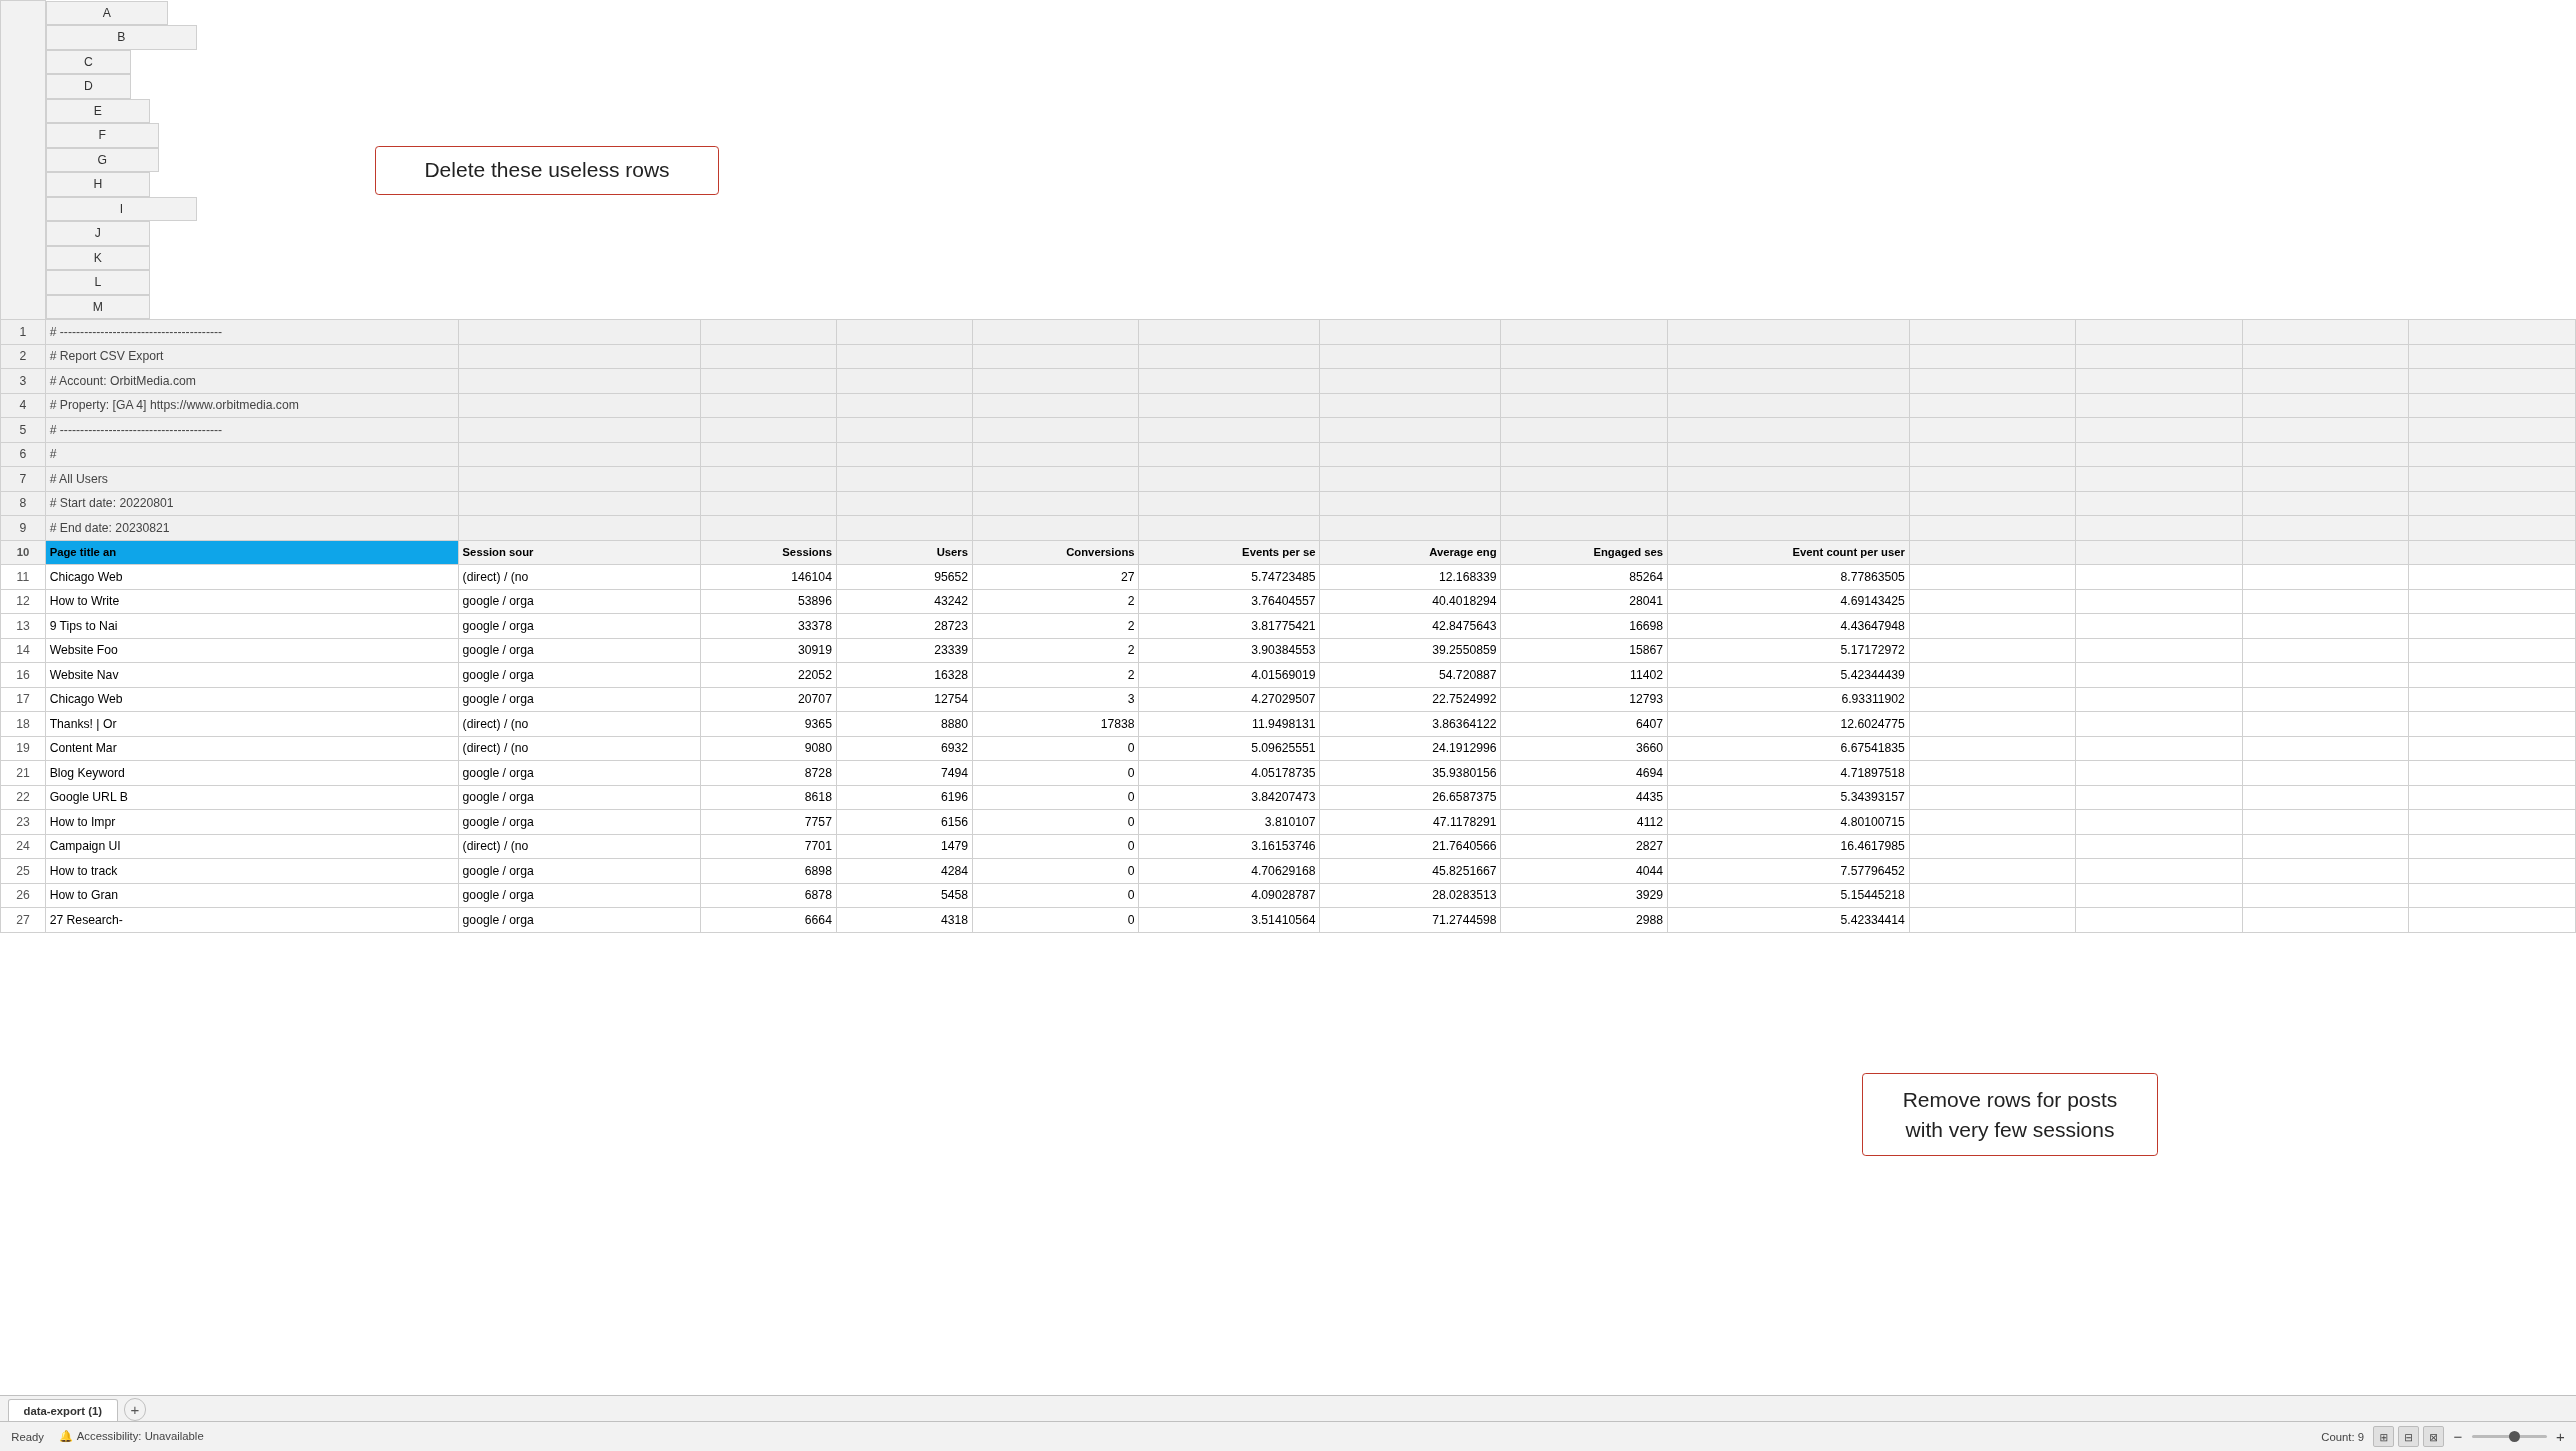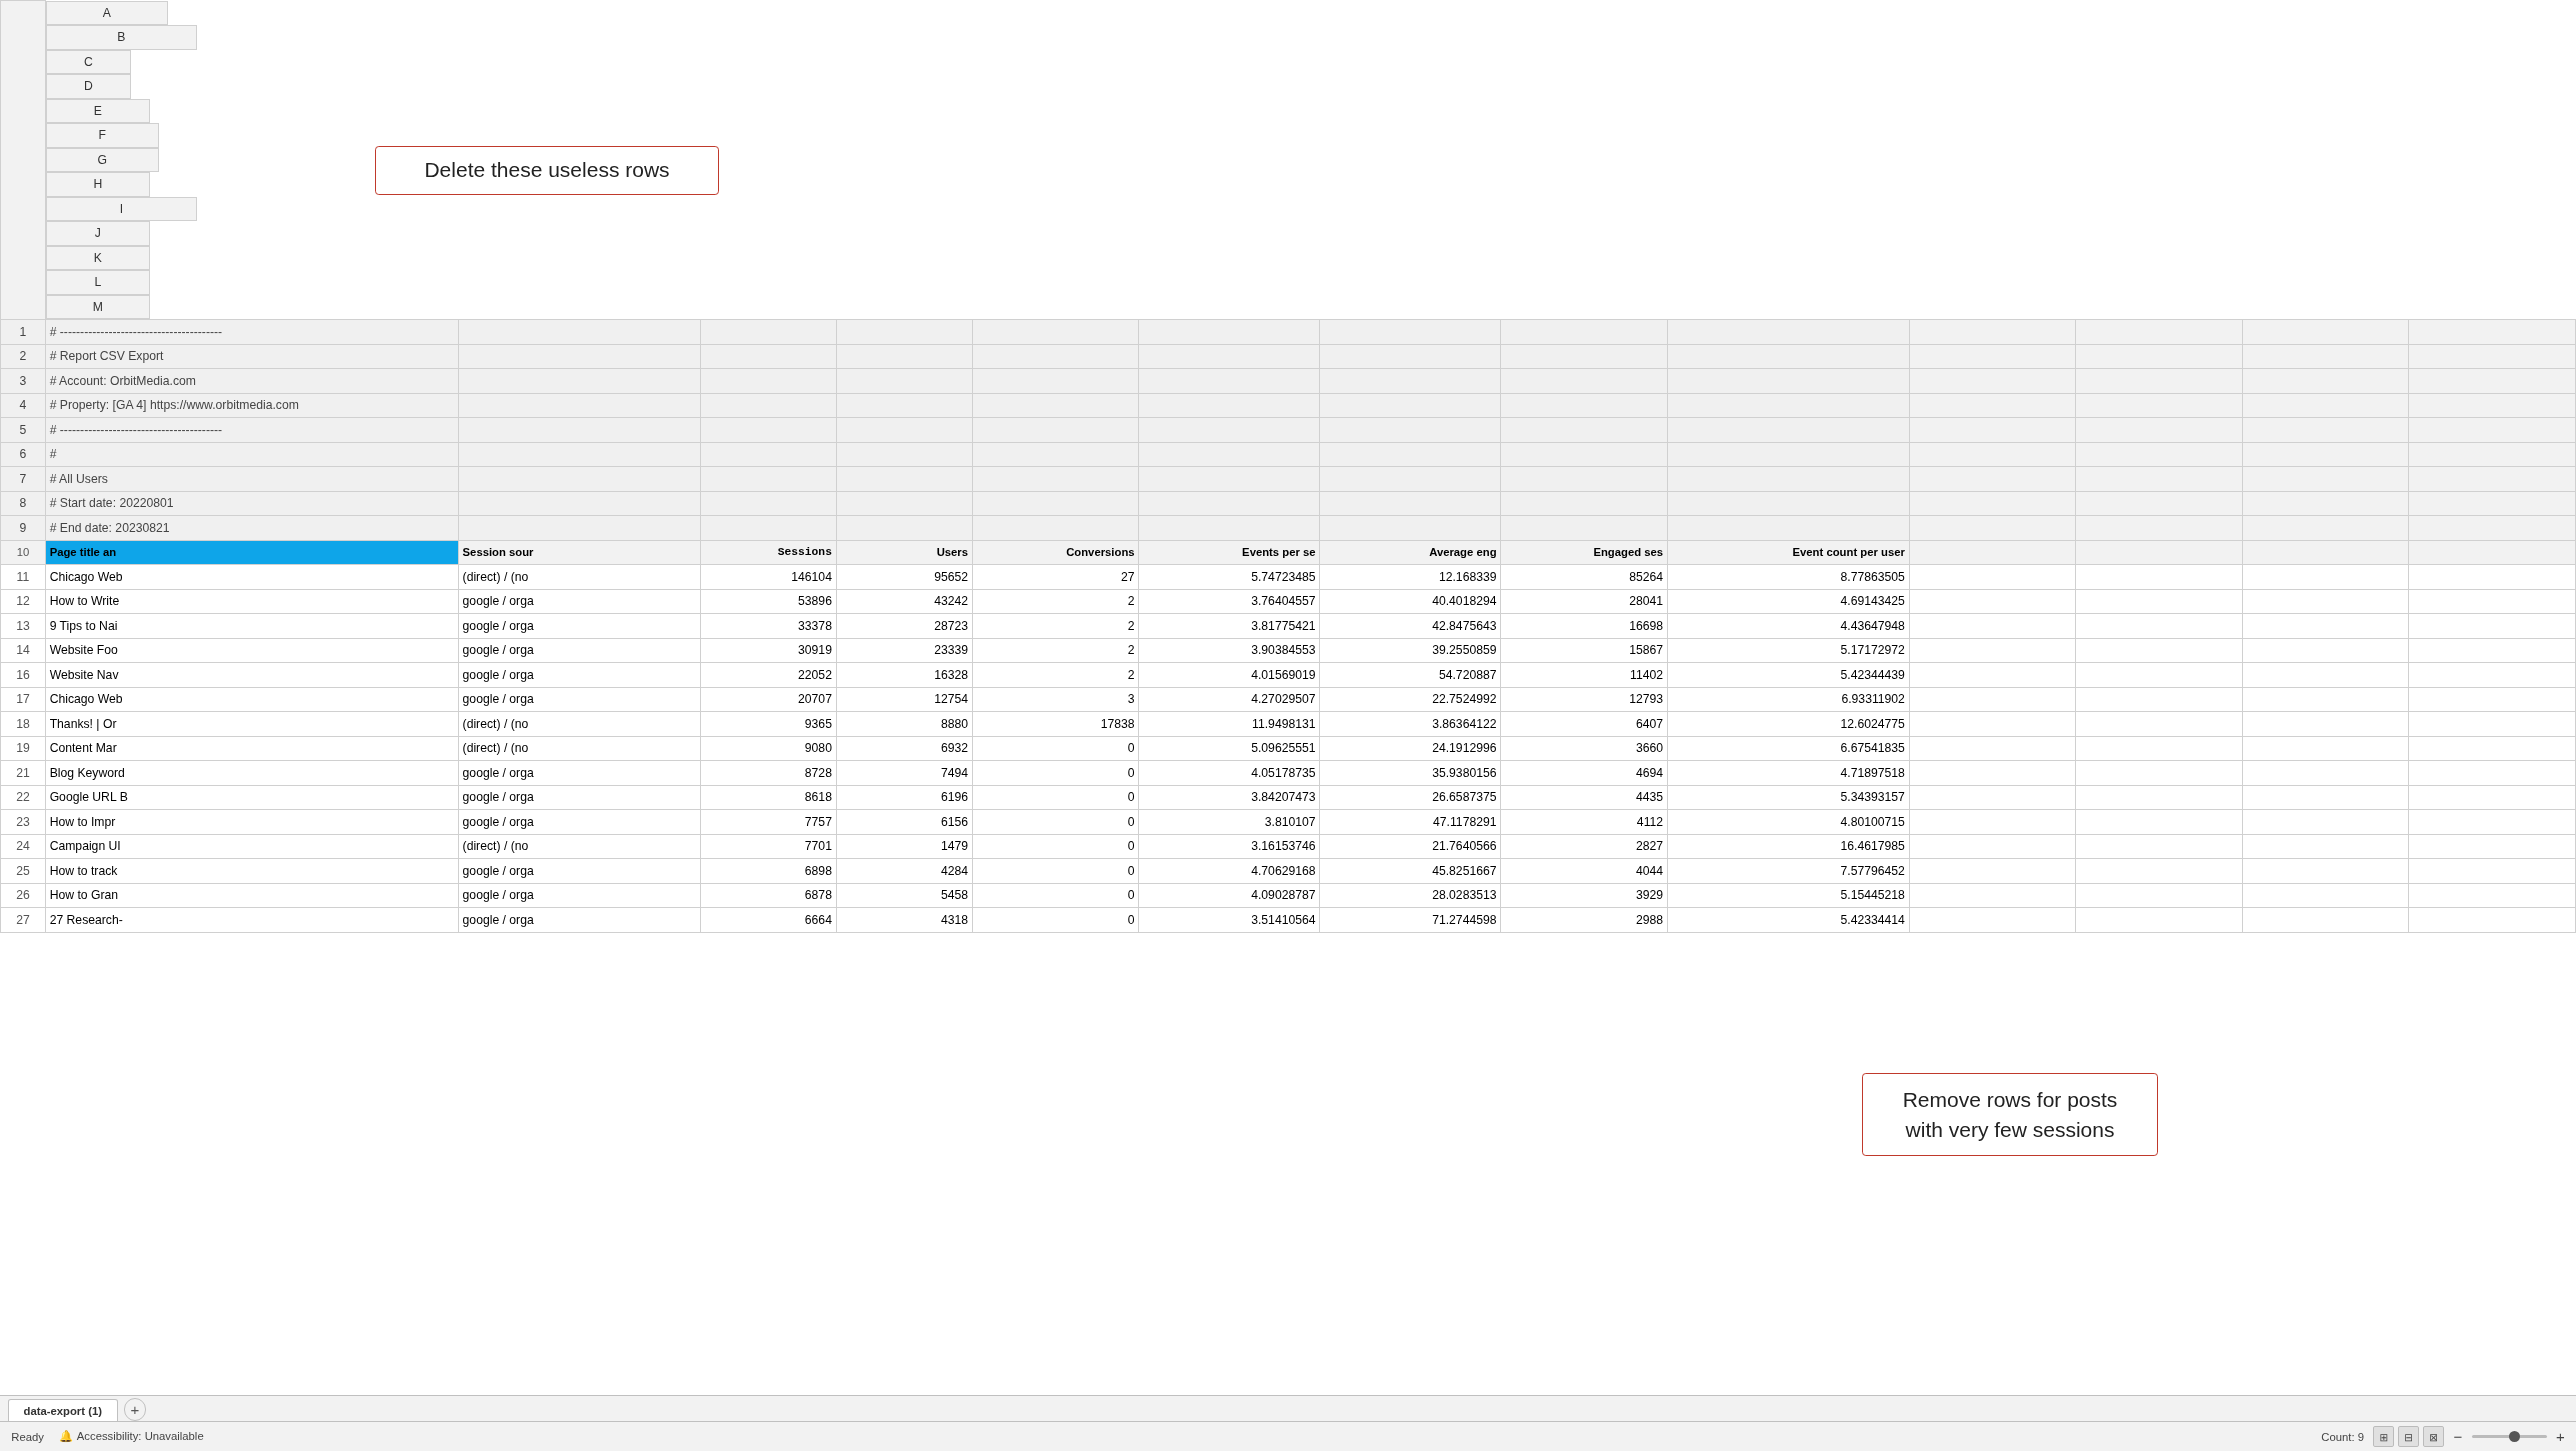--- a/index.html
+++ b/index.html
@@ -80,21 +80,21 @@
     .col-g { width: 113px; text-align: right; }
     .col-h { width: 104px; text-align: right; }
     .col-i { width: 151px; text-align: right; }
     .col-j { width: 104px; }
     .col-k { width: 104px; }
     .col-l { width: 104px; }
     .col-m { width: 104px; }
 
     .header-row td {
       background: #f2f2f2;
-      font-weight: 400;
+      font-weight: 700;
       font-size: 11.3px;
     }
 
     .comment-row td {
       background: #f0f0f0;
       color: #444;
       font-style: normal;
     }
 
     .data-row td {
@@ -415,21 +415,21 @@
               <td class="col-i"></td>
               <td class="col-j" style="background: rgb(242, 242, 242);"></td>
               <td class="col-k" style="background: rgb(242, 242, 242);"></td>
               <td class="col-l" style="background: rgb(242, 242, 242);"></td>
               <td class="col-m" style="background: rgb(242, 242, 242);"></td>
             </tr>
             <tr class="header-row">
               <td class="row-num">10</td>
               <td class="col-a" style="font-weight: 600; background: #0ea5e9;">Page title an</td>
               <td class="col-b" style="font-weight: 600; background: rgb(242, 242, 242);">Session sour</td>
-              <td class="col-c" style="font-weight: 600; background: rgb(242, 242, 242); font-family: Liberation Mono, monospace;">Sessions</td>
+              <td class="col-c" style="font-weight: 600; background: rgb(242, 242, 242);">Sessions</td>
               <td class="col-d" style="font-weight: 600; background: rgb(242, 242, 242);">Users</td>
               <td class="col-e" style="font-weight: 600; background: rgb(242, 242, 242); margin-top: 29px;">Conversions</td>
               <td class="col-f" style="font-weight: 600; background: rgb(242, 242, 242);">Events per se</td>
               <td class="col-g" style="font-weight: 600; background: rgb(242, 242, 242);">Average eng</td>
               <td class="col-h" style="font-weight: 600; background: rgb(242, 242, 242);">Engaged ses</td>
               <td class="col-i" style="font-weight: 600; background: rgb(242, 242, 242);">Event count per user</td>
               <td class="col-j" style="background: rgb(242, 242, 242);"></td>
               <td class="col-k" style="background: rgb(242, 242, 242);"></td>
               <td class="col-l" style="background: rgb(242, 242, 242);"></td>
               <td class="col-m" style="background: rgb(242, 242, 242);"></td>

